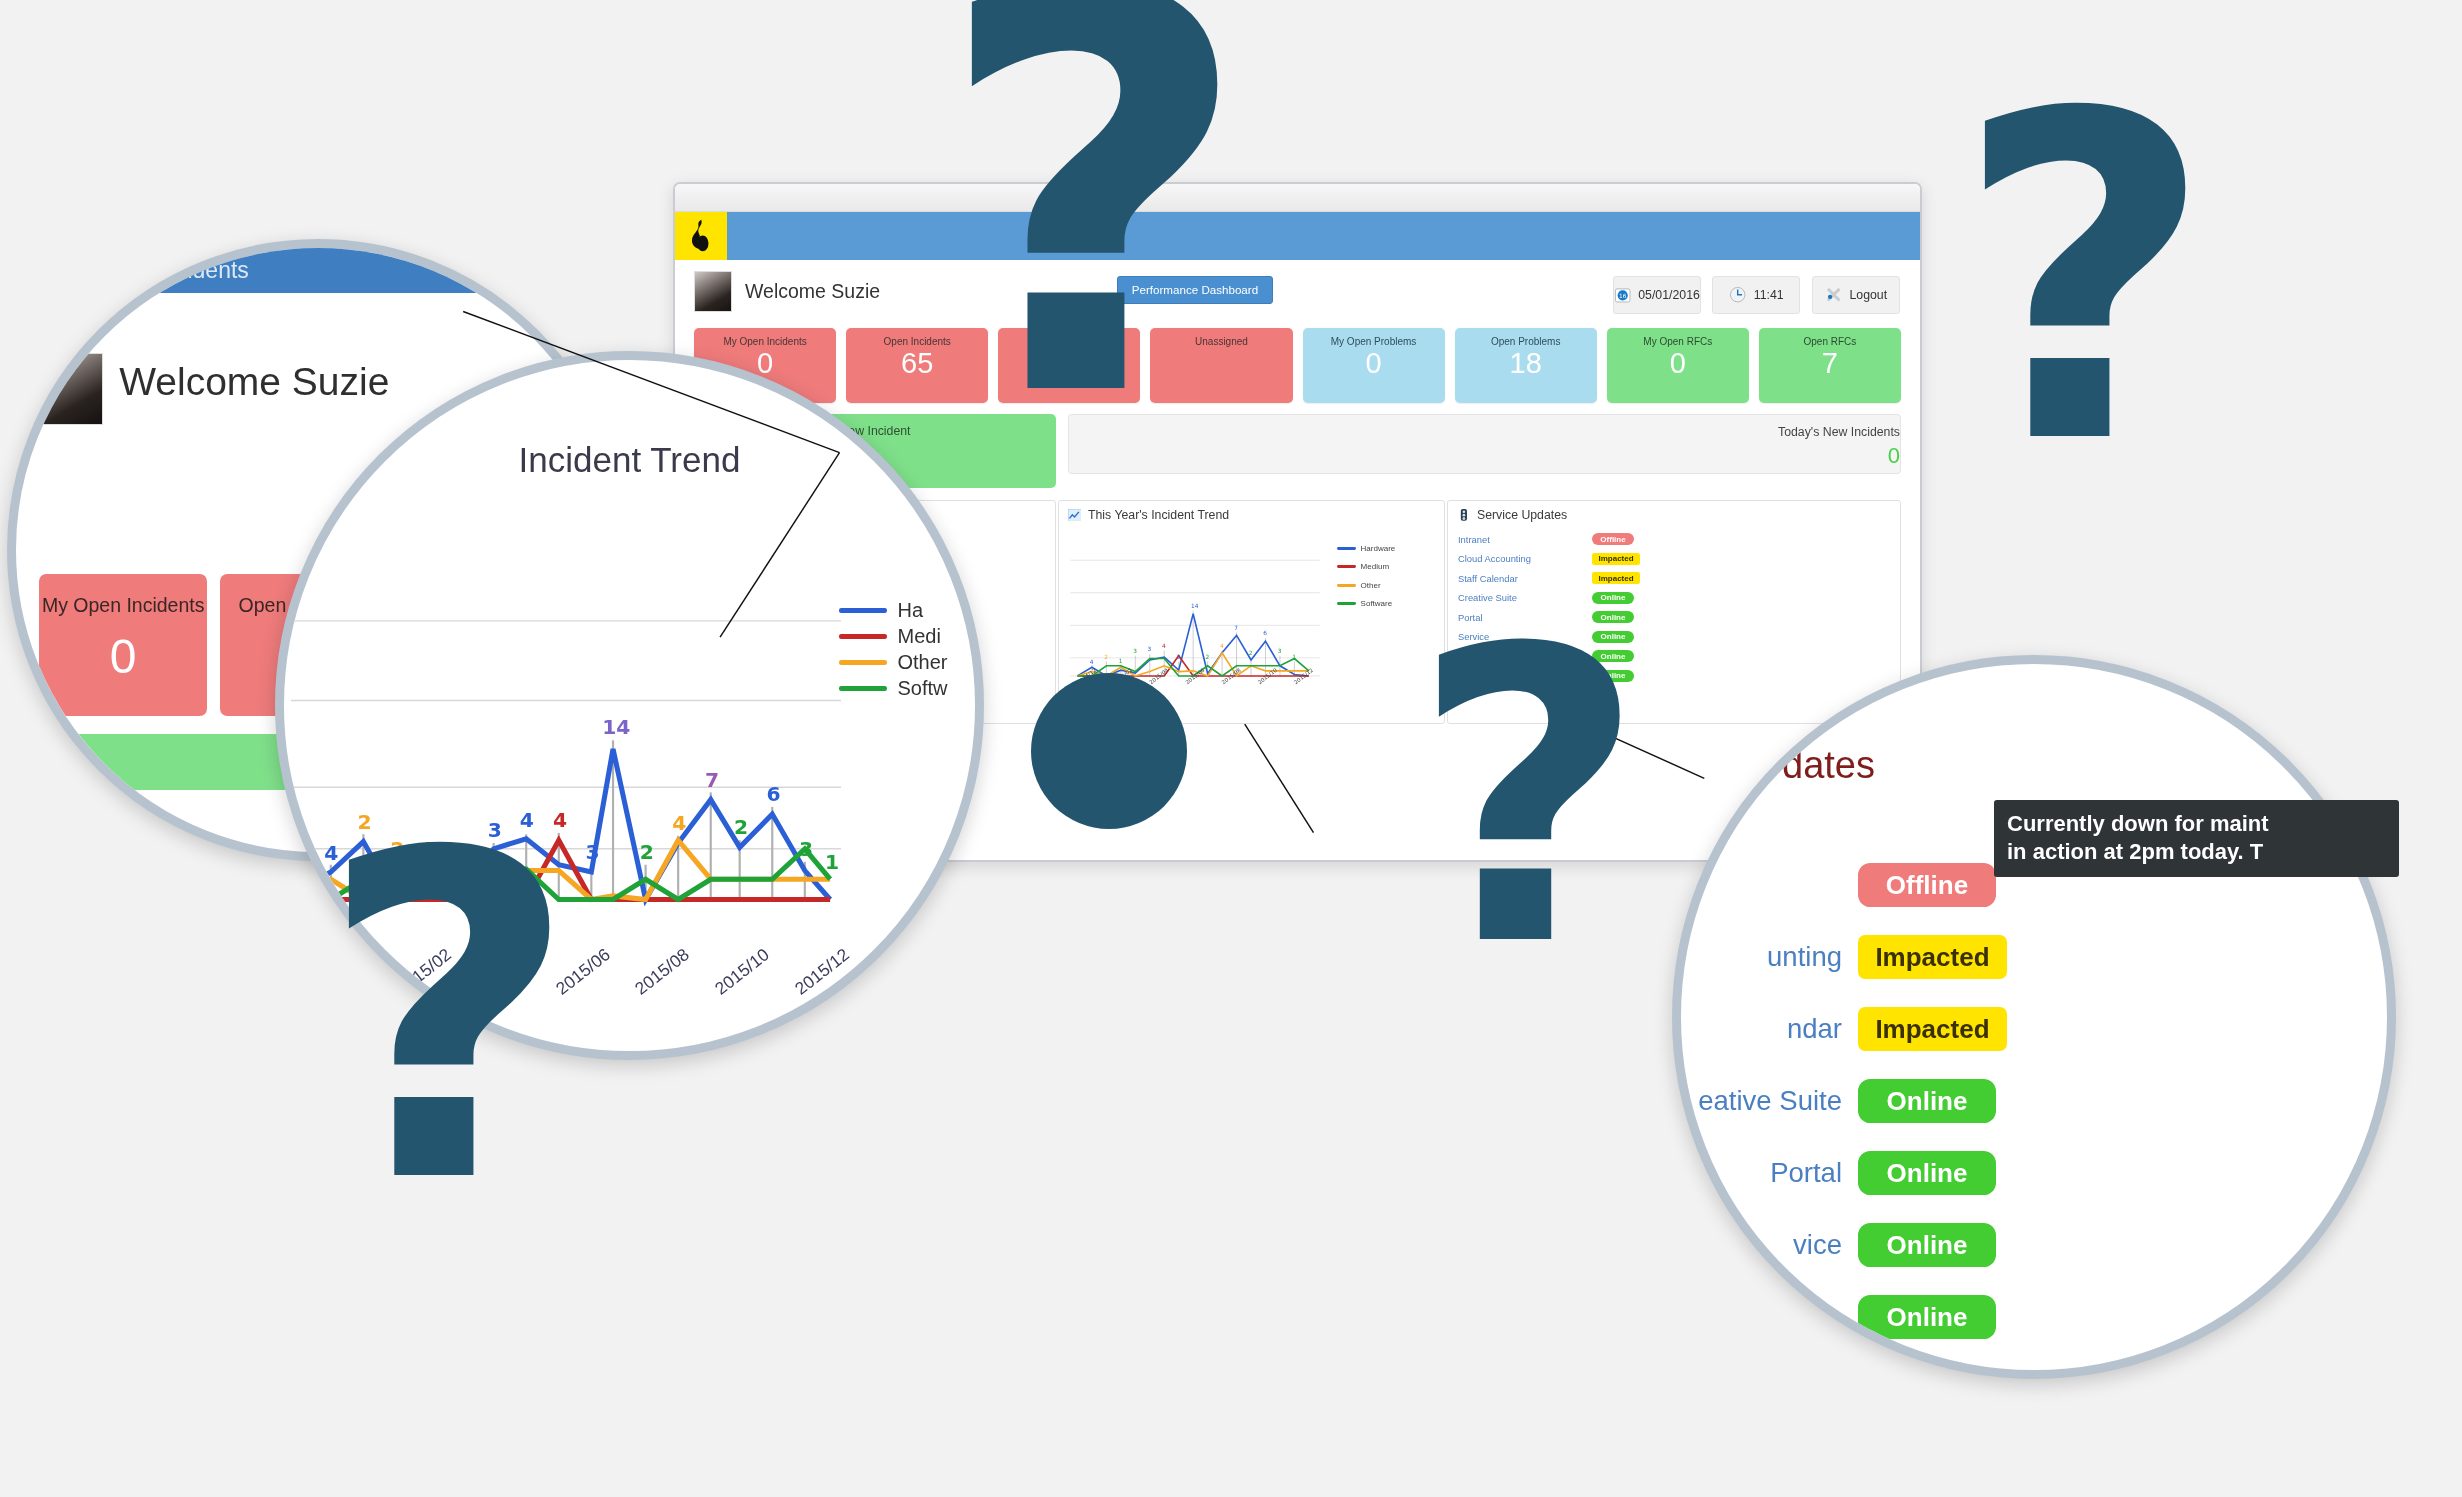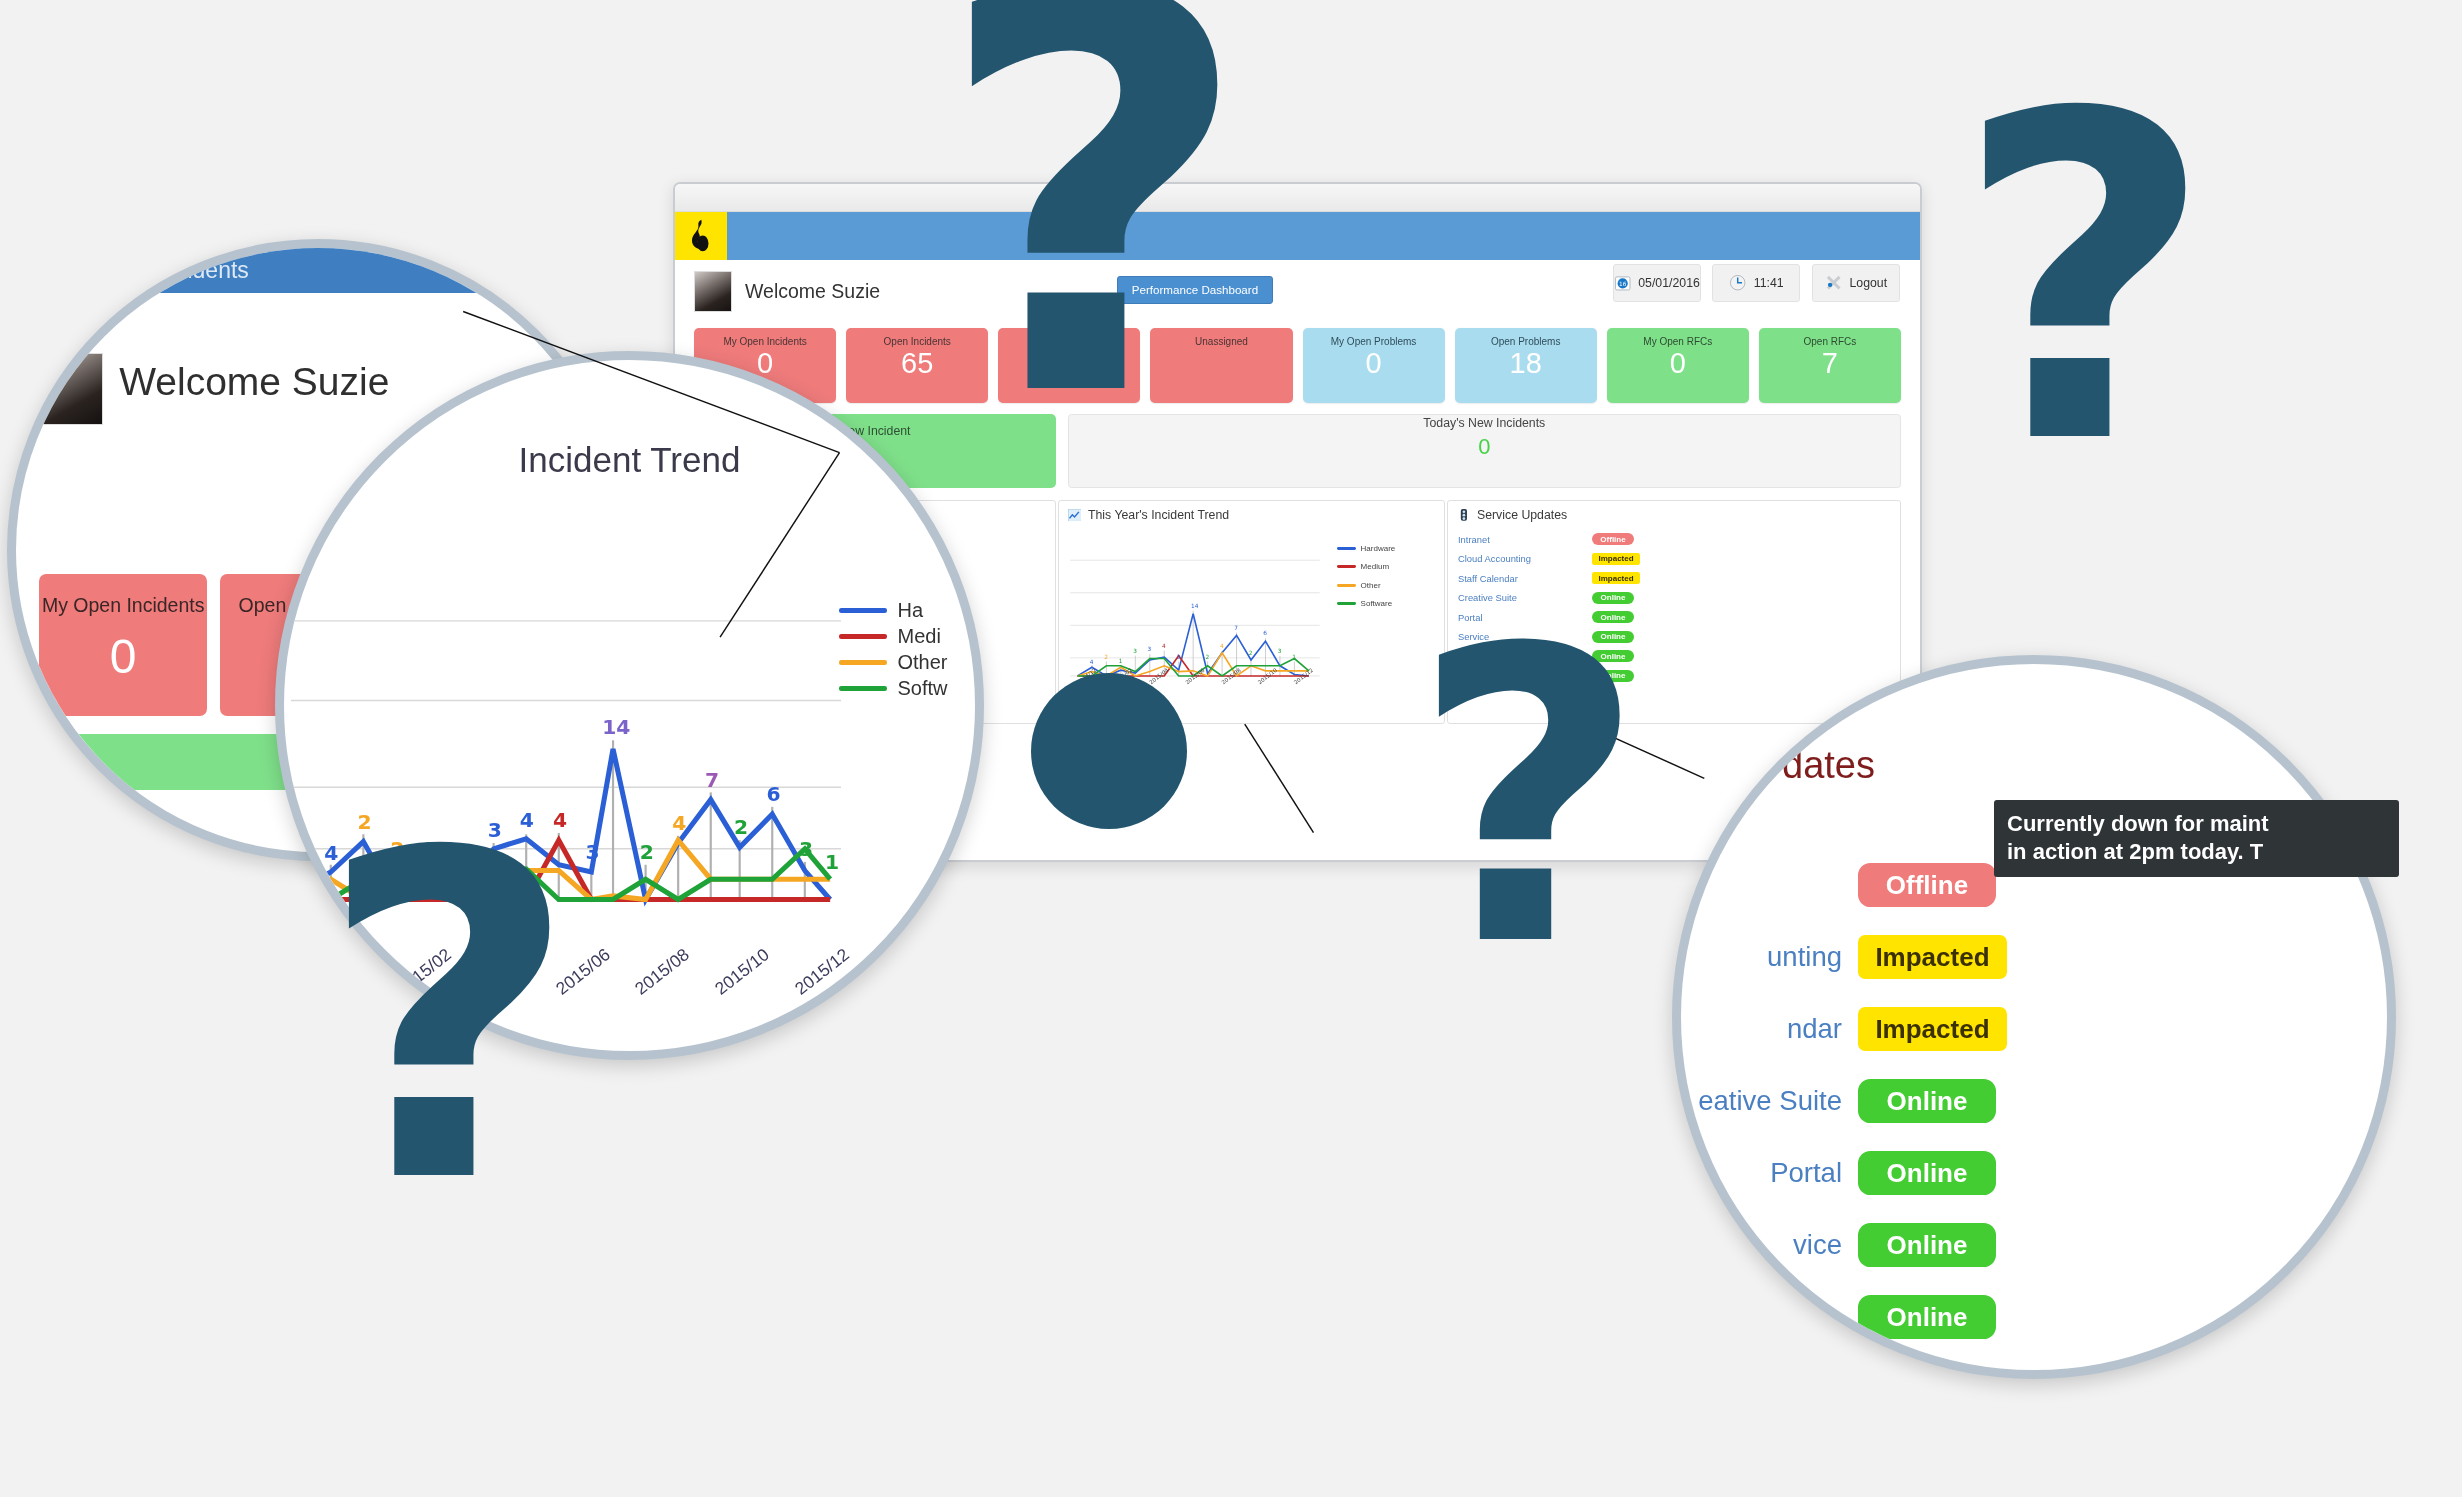--- a/index.html
+++ b/index.html
@@ -50,21 +50,21 @@
     background: linear-gradient(150deg,#cfc9c6 0%, #7d7470 35%, #2a2320 70%, #171312 100%);
     border: 0.7px solid #ddd;
   }
   #welcome-text { font-size: 19.5px; color: #333; margin-left: 13px; }
   #perf-dash-btn {
     position: absolute; left: 442px; top: 16px;
     background: #4a8fd0; color: #fff; font-size: 11.6px;
     padding: 6.5px 13.8px; border-radius: 2.9px; border: 0.7px solid #3e7db8;
     white-space: nowrap;
   }
-  #header-tools { position: absolute; right: 20px; top: 4px; display: flex; gap: 11.6px; }
+  #header-tools { position: absolute; right: 20px; top: 16px; display: flex; gap: 11.6px; }
   .tool-btn {
     background: #f1f1f1; border: 0.7px solid #e2e2e2; border-radius: 2.9px;
     min-width: 88px; height: 38px; display: flex; align-items: center;
     justify-content: center; gap: 7.2px; font-size: 12.3px; color: #333;
   }
   .tool-btn svg { width: 17.4px; height: 17.4px; flex: none; }
 
   
   #kpi-row { display: flex; gap: 10px; padding: 10px 19px 0 19px; }
   .kpi {
@@ -92,23 +92,23 @@
   #kb-tile {
     width: 387px; height: 74px; background: #8bcdf5; border-radius: 5px;
     display: flex; flex-direction: column; align-items: center; padding-top: 10px;
   }
   #kb-tile .t-label { font-size: 12.3px; color: #ffffff; }
   #kb-search-input {
     width: 206px; height: 19.5px; background: #fff; border: 0.7px solid #cfd8dd;
     border-radius: 1.4px; margin-top: 11px;
   }
   #today-tile {
-    flex: 1; height: 74px; background: #f4f4f4; border: 0.7px solid #e4e4e4;
+    flex: 1; height: 60px; background: #f4f4f4; border: 0.7px solid #e4e4e4;
     border-radius: 3.6px; display: flex; flex-direction: column;
-    align-items: center; padding-top: 1px;
+    align-items: flex-end; padding-top: 10px;
   }
   #today-tile .t-label { font-size: 12.3px; color: #444; }
   #today-tile .t-value { font-size: 22px; color: #46d146; margin-top: 5.8px; line-height: 1; }
 
   
   #panel-row { display: flex; gap: 2px; padding: 11.6px 19px 0 19px; }
   .panel { background: #fff; border: 0.7px solid #e0e0e0; border-radius: 2.9px; height: 224px; position: relative; }
   #panel-assignee { width: 362px; }
   #panel-trend { width: 387px; }
   #panel-services { flex: 1; }

